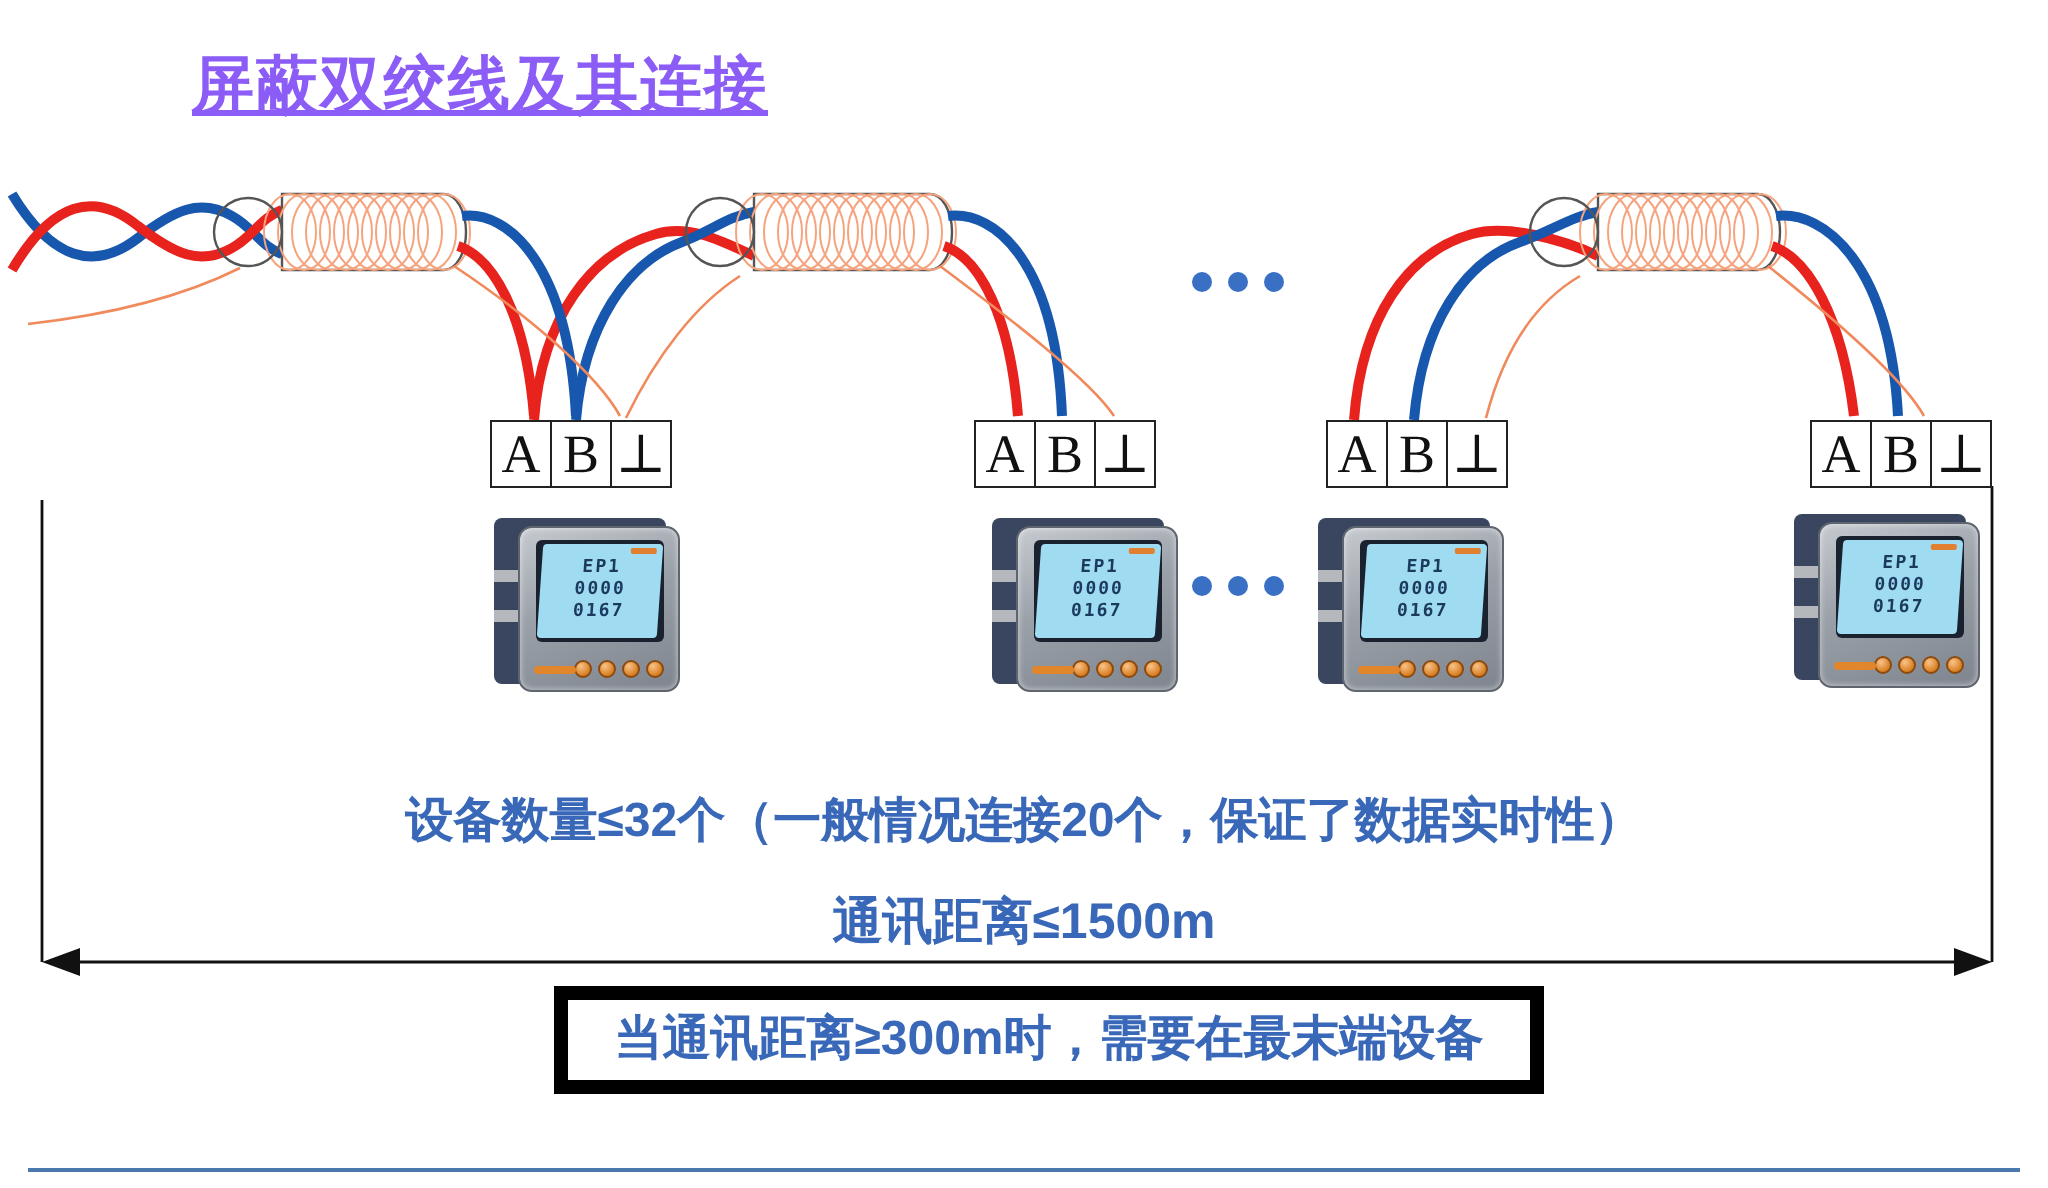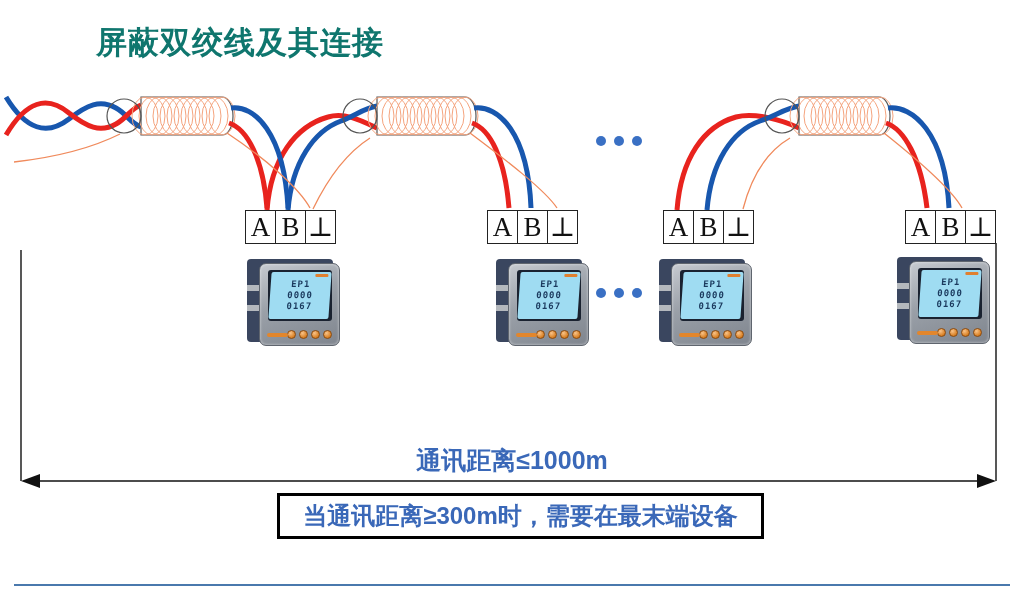--- a/index.html
+++ b/index.html
@@ -5,21 +5,21 @@
   html,body{margin:0;padding:0;background:#ffffff;}
   #stage{
     position:relative;width:1024px;height:594px;background:#ffffff;overflow:hidden;
     font-family:"Liberation Sans","DejaVu Sans",sans-serif;
   }
   .abs{position:absolute;}
   #diagram-svg{position:absolute;left:0;top:0;width:1024px;height:594px;}
 
   
   .page-title{
-    left:96px;top:22px;font-size:31px;font-weight:bold;color:#0f766e;letter-spacing:1px;
+    left:96px;top:22px;font-size:31px;font-weight:bold;color:#8b5cf6;letter-spacing:1px;text-decoration:underline;
   }
 
   
   .terminal-box{display:flex;top:210px;height:34px;}
   .terminal-cell{
     width:29px;height:32px;border:1px solid #222;margin-left:-1px;background:#fff;
     display:flex;align-items:center;justify-content:center;
     font-family:"Liberation Serif","DejaVu Serif",serif;font-size:27px;color:#111;line-height:1;
   }
   .terminal-cell:first-child{margin-left:0;}
@@ -46,21 +46,21 @@
   .dev-btn{width:7px;height:7px;border-radius:50%;background:radial-gradient(circle at 35% 30%,#f9c389,#d87f22 70%);border:1px solid #8a4a10;}
   .dev-bar{position:absolute;left:7px;bottom:8px;width:21px;height:4px;background:#e2862c;border-radius:2px;}
 
   
   .note{left:0;width:1024px;text-align:center;font-weight:bold;color:#3a68b8;}
   .note-1{top:394px;font-size:24px;}
   .note-2{top:444px;font-size:25px;}
 
   
   .warning-box{
-    left:277px;top:493px;width:477px;border:3px solid #000000;background:#ffffff;
+    left:277px;top:493px;width:477px;border:7px solid #000000;background:#ffffff;
     text-align:center;font-weight:bold;color:#3a68b8;font-size:24px;line-height:33px;
     padding:3px 2px 4px 2px;
   }
 
   .bottom-rule{left:14px;top:584px;width:996px;height:2px;background:#4a79ad;}
 </style>
 </head>
 <body>
 
 <div id="stage">
@@ -281,20 +281,21 @@
       <div class="dev-buttons">
         <div class="dev-btn"></div>
         <div class="dev-btn"></div>
         <div class="dev-btn"></div>
         <div class="dev-btn"></div>
       </div>
       <div class="dev-bar"></div>
     </div>
   </div>
 
-  <div class="abs note note-2">通讯距离≤1000m</div>
+  <div class="abs note note-1">设备数量≤32个（一般情况连接20个，保证了数据实时性）</div>
+  <div class="abs note note-2">通讯距离≤1500m</div>
 
   <div class="abs warning-box">
     <div>当通讯距离≥300m时，需要在最末端设备</div>
   </div>
 
   <div class="abs bottom-rule"></div>
 </div>
 
 </body></html>

